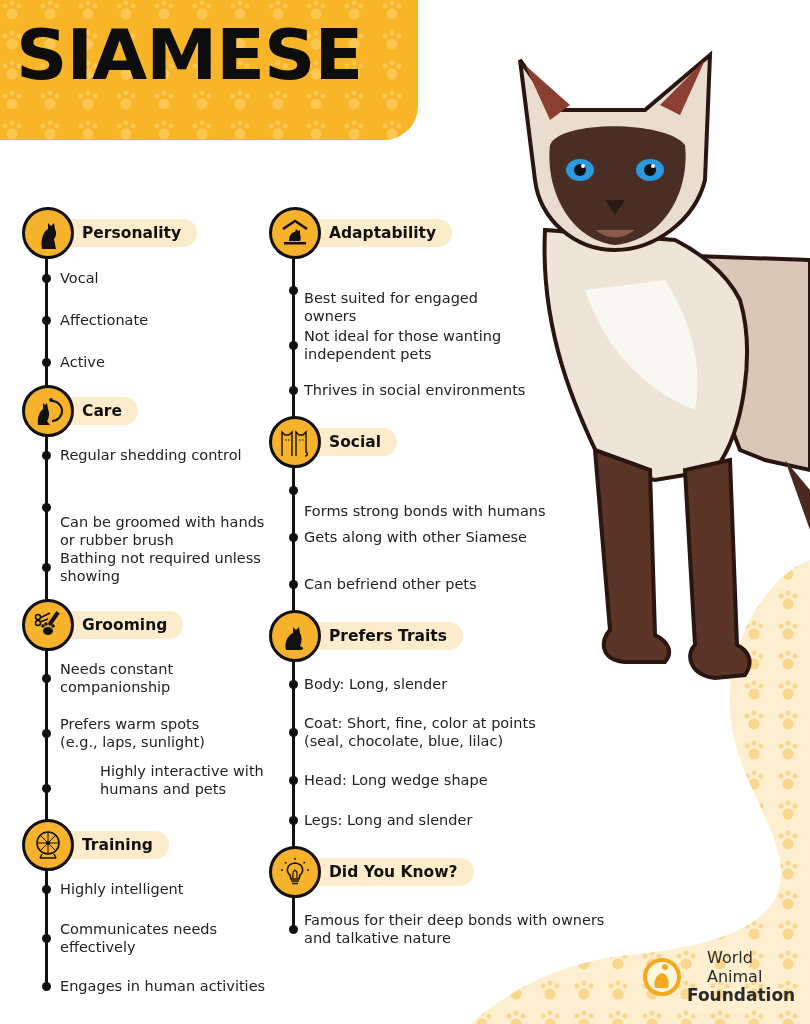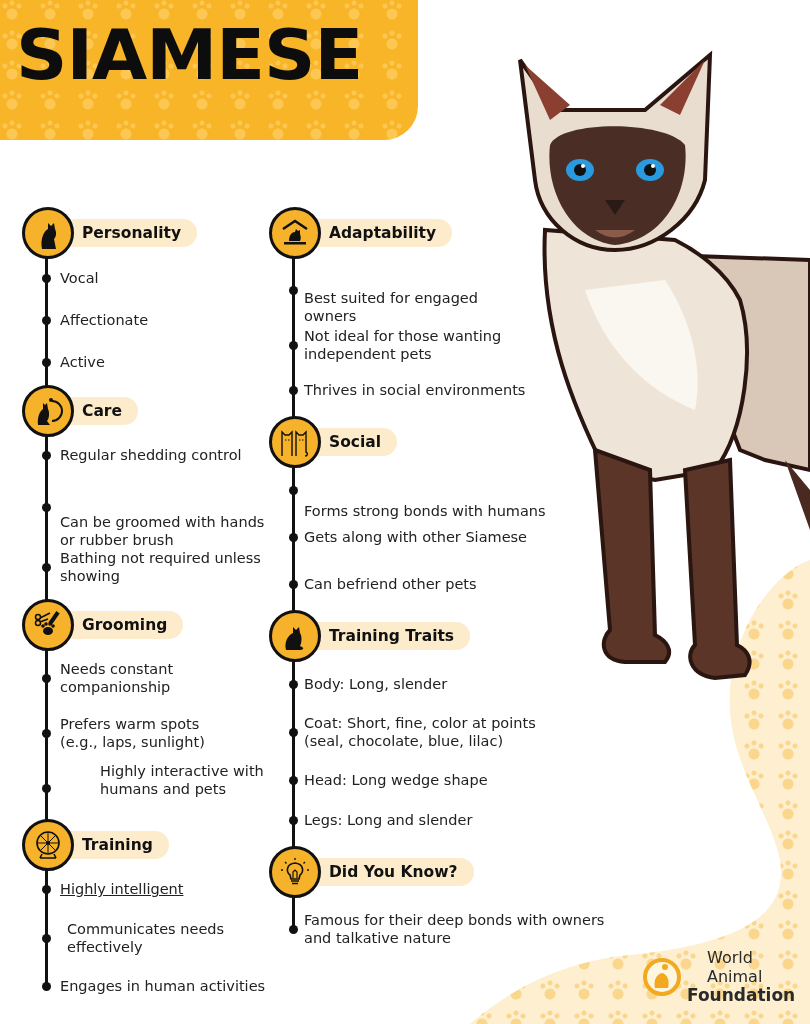--- a/index.html
+++ b/index.html
@@ -152,23 +152,23 @@
           <circle cx="16" cy="14" r="11" fill="none" stroke="#111" stroke-width="1.6"></circle>
           <circle cx="16" cy="14" r="2" fill="#111"></circle>
           <path d="M16 3 L16 25 M5 14 L27 14 M8 6 L24 22 M24 6 L8 22" stroke="#111" stroke-width="1"></path>
           <path d="M8 29 L 24 29 M10 25 L 8 29 M22 25 L 24 29" stroke="#111" stroke-width="1.6"></path>
         </svg>
     </div>
     <div class="pill">Training</div>
   </div>
 </div>
 <div class="dot" style="left:42px; top:885px;"></div>
-<div class="item" style="left:60px; top:880px;text-decoration:underline;">Highly intelligent</div>
+<div class="item" style="left:60px; top:880px;">Highly intelligent</div>
 <div class="dot" style="left:42px; top:934px;"></div>
-<div class="item" style="left:60px; top:920px;margin-left:7px;">Communicates needs
+<div class="item" style="left:60px; top:920px;">Communicates needs
 effectively</div>
 <div class="dot" style="left:42px; top:982px;"></div>
 <div class="item" style="left:60px; top:977px;">Engages in human activities</div>
 
 <div class="line" style="left:292px; top:240px; height:690px;"></div>
 
 <div class="section" style="left:269px; top:207px;">
   <div class="sec-head">
     <div class="icon-circle">
       <svg viewBox="0 0 32 32">
@@ -208,21 +208,21 @@
 <div class="dot" style="left:289px; top:580px;"></div>
 <div class="item" style="left:304px; top:575px;">Can befriend other pets</div>
 
 <div class="section" style="left:269px; top:610px;">
   <div class="sec-head">
     <div class="icon-circle">
       <svg viewBox="0 0 32 32">
           <path d="M7 30 C 5 22, 9 15, 14 13 L 14 7 L 17 10 L 20 7 L 21 13 C 23 16, 23 22, 21 26 C 24 27, 26 29, 22 30 Z" fill="#111"></path>
         </svg>
     </div>
-    <div class="pill">Training Traits</div>
+    <div class="pill">Prefers Traits</div>
   </div>
 </div>
 <div class="dot" style="left:289px; top:680px;"></div>
 <div class="item" style="left:304px; top:675px;">Body: Long, slender</div>
 <div class="dot" style="left:289px; top:728px;"></div>
 <div class="item" style="left:304px; top:714px;">Coat: Short, fine, color at points
 (seal, chocolate, blue, lilac)</div>
 <div class="dot" style="left:289px; top:776px;"></div>
 <div class="item" style="left:304px; top:771px;">Head: Long wedge shape</div>
 <div class="dot" style="left:289px; top:816px;"></div>

